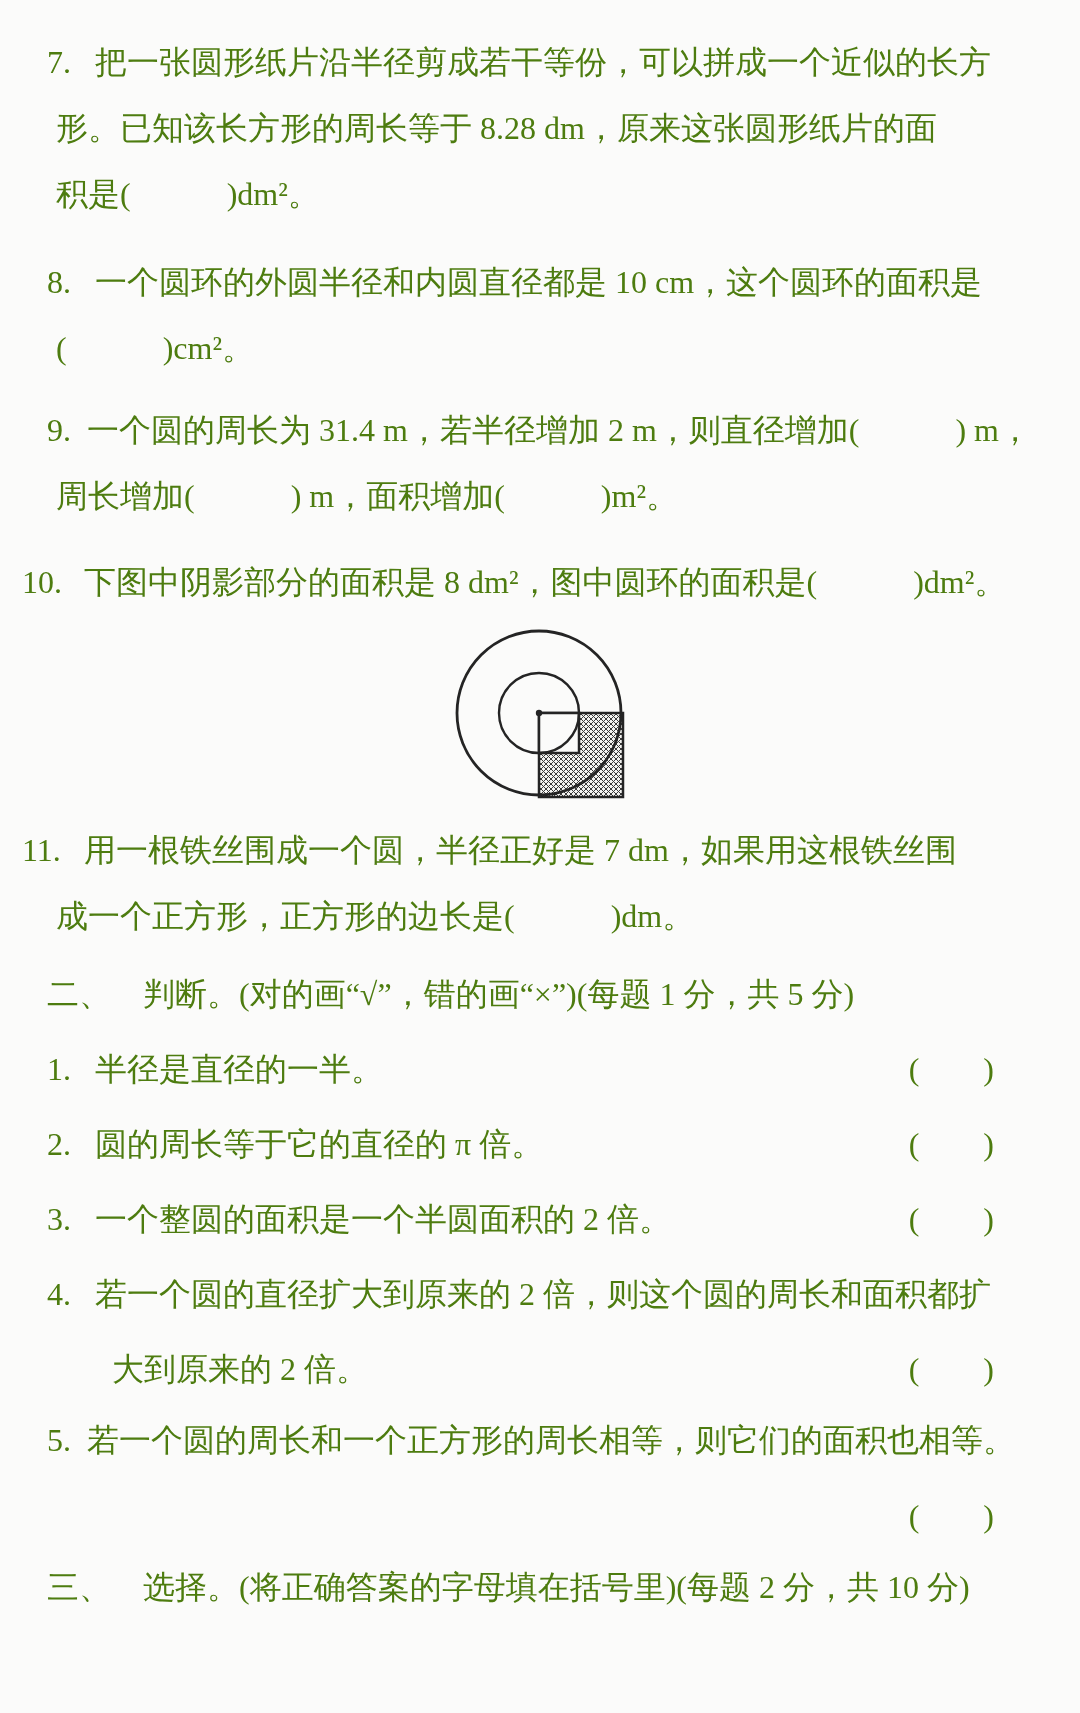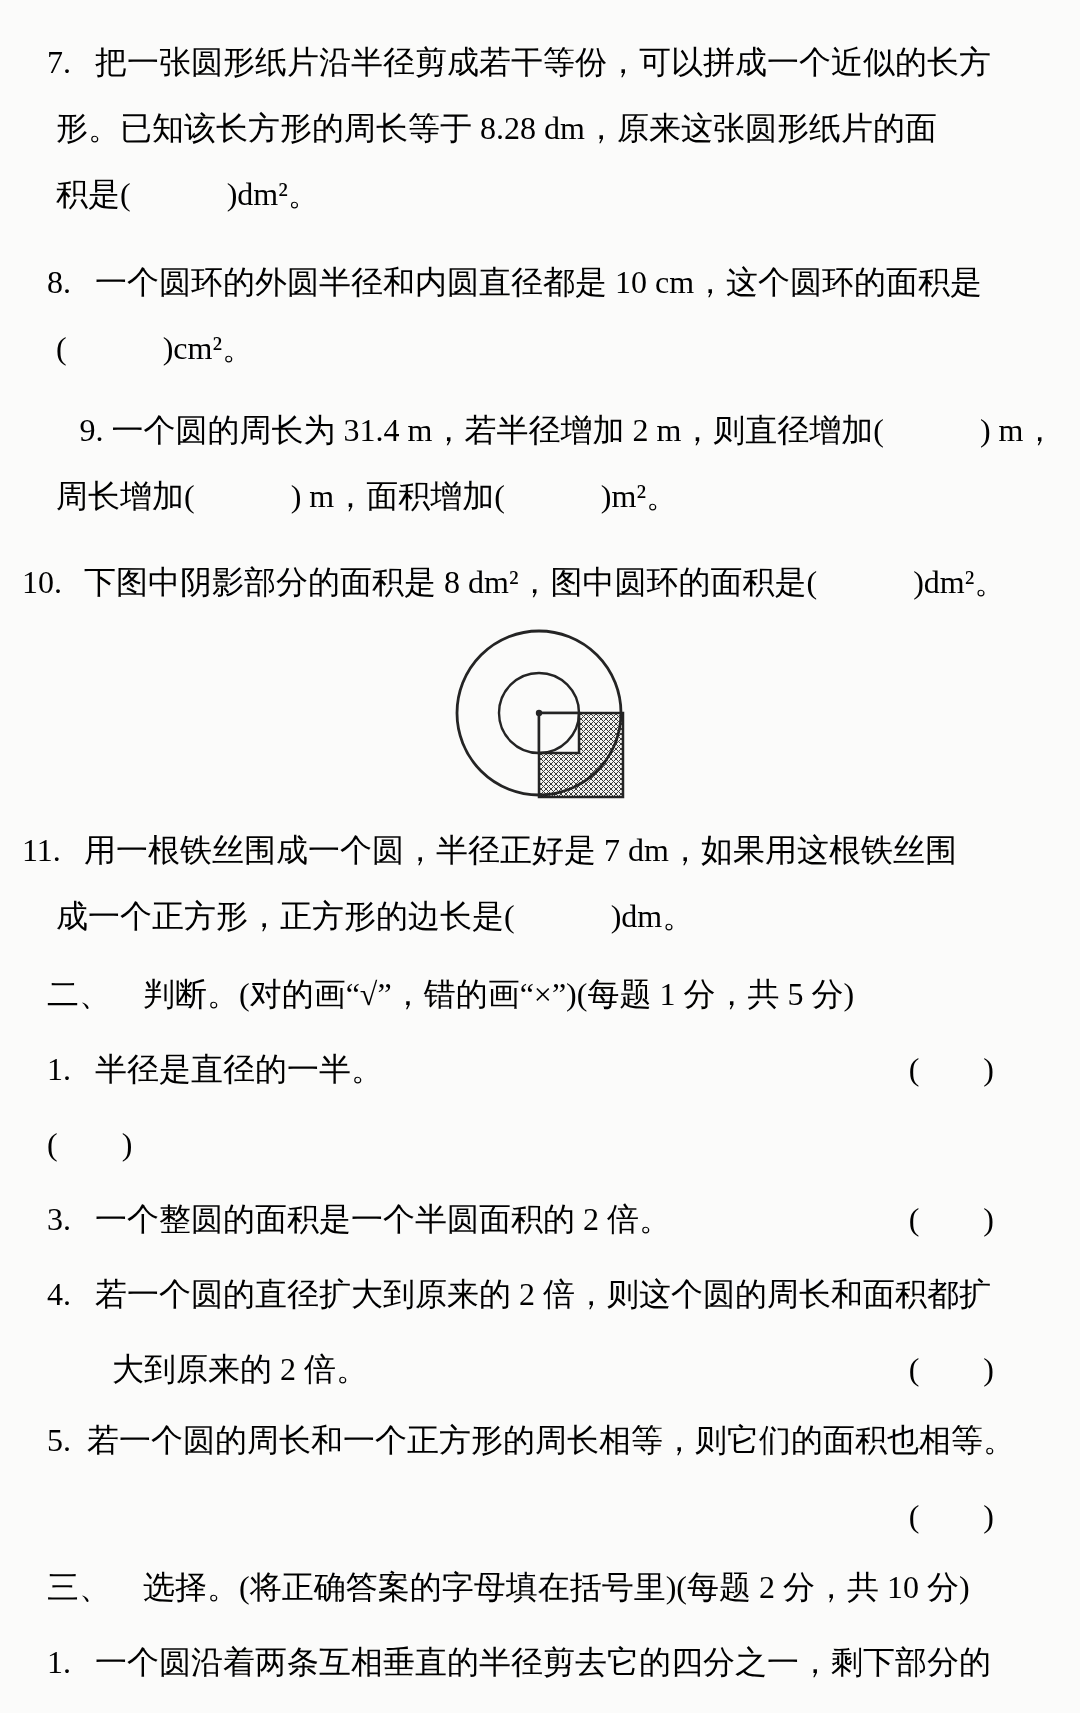--- a/index.html
+++ b/index.html
@@ -5,34 +5,34 @@
   html,body{margin:0;padding:0;background:#e8e8e8;}
   .page{
     position:relative;
     width:1080px;height:1713px;
     margin:0 auto;
     background:#fbfbfa;
     box-sizing:border-box;
     padding-top:29px;
     overflow:hidden;
     font-family:"Liberation Serif","DejaVu Serif",serif;
-    color:#000000;
+    color:#4d7c0f;
     font-size:32px;
   }
   .line{height:66px;line-height:66px;padding-left:47px;white-space:nowrap;}
   .l75{height:75px;line-height:75px;}
   .cont{padding-left:56px;}
   .pl42{padding-left:22px;}
   .num{display:inline-block;width:48px;}
   .numw{display:inline-block;width:62px;}
   .numt{display:inline-block;width:40px;}
   .mt22{margin-top:22px;}
   .mt20{margin-top:20px;}
   .mt18{margin-top:18px;}
-  .mt16{margin-top:16px;text-align:center;}
+  .mt16{margin-top:16px;}
   .mt8{margin-top:8px;font-family:Liberation Serif, serif;}
   .mt6{margin-top:6px;}
   .mt5{margin-top:5px;}
   .jline{display:flex;justify-content:space-between;padding-right:86px;}
   .jleft{white-space:nowrap;}
   .jindent{padding-left:65px;}
   .paren{white-space:pre;}
   .fig-row{display:flex;justify-content:center;margin-top:14px;height:170px;}
   .fig-row svg{display:block;}
 </style>
@@ -79,20 +79,21 @@
   <div class="line cont"><span>成一个正方形，正方形的边长是(　　　)dm。</span></div>
 
   <div class="line l75 mt8"><span>二、　判断。(对的画“√”，错的画“×”)(每题 1 分，共 5 分)</span></div>
 
   <div class="line l75 jline">
     <span class="jleft"><span class="num">1.</span><span>半径是直径的一半。</span></span>
     <span class="paren">(　　)</span>
   </div>
 
   <div class="line l75 jline">
+    <span class="jleft"><span class="num">2.</span><span>圆的周长等于它的直径的 π 倍。</span></span>
     <span class="paren">(　　)</span>
   </div>
 
   <div class="line l75 jline">
     <span class="jleft"><span class="num">3.</span><span>一个整圆的面积是一个半圆面积的 2 倍。</span></span>
     <span class="paren">(　　)</span>
   </div>
 
   <div class="line l75"><span class="num">4.</span><span>若一个圆的直径扩大到原来的 2 倍，则这个圆的周长和面积都扩</span></div>
 
@@ -102,15 +103,14 @@
   </div>
 
   <div class="line"><span class="numt">5.</span><span>若一个圆的周长和一个正方形的周长相等，则它们的面积也相等。</span></div>
   <div class="line l75 jline mt6">
     <span class="jleft"></span>
     <span class="paren">(　　)</span>
   </div>
 
   <div class="line"><span>三、　选择。(将正确答案的字母填在括号里)(每题 2 分，共 10 分)</span></div>
 
-  <div class="line l75 mt5"><span class="num">1.</span><span>一个圆沿着两条互相垂直的半径剪去它的四分之一，剩下部分的</span></div>
 
 </div>
 
 </body></html>

